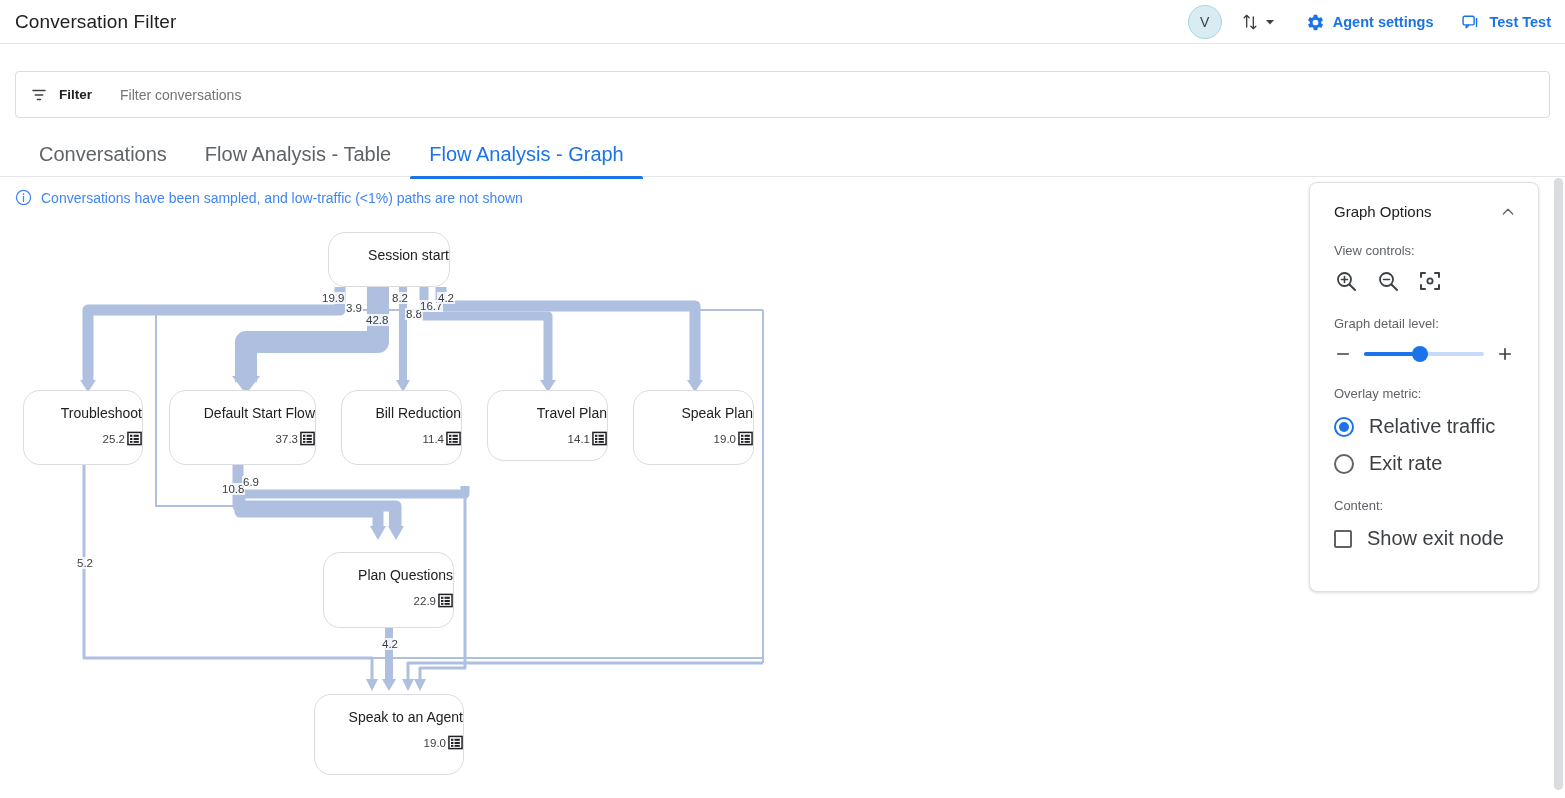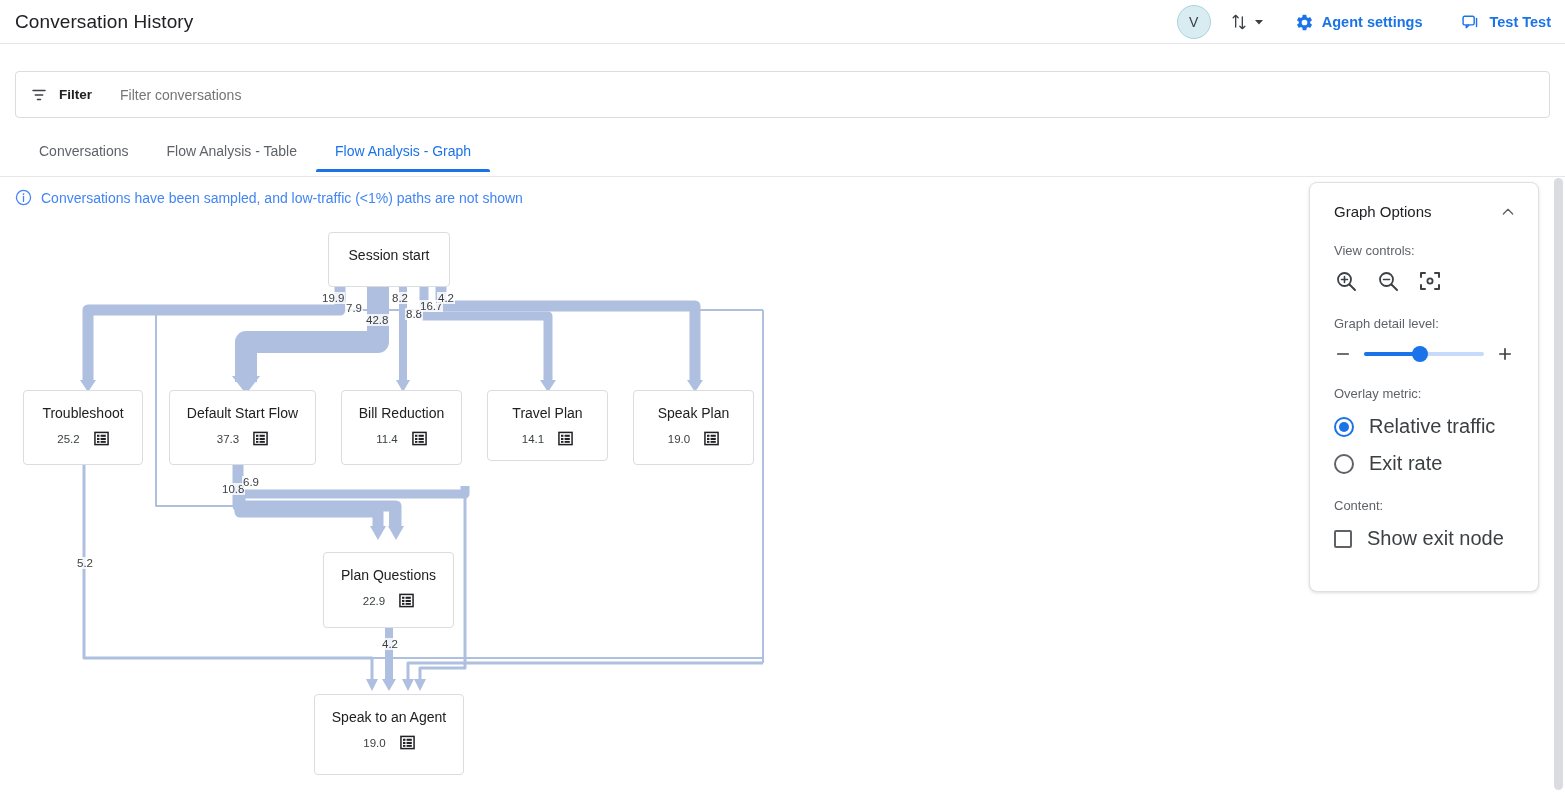--- a/index.html
+++ b/index.html
@@ -29,21 +29,21 @@
   .avatar {
     width:34px; height:34px; border-radius:50%;
     background:#d9ecf2; border:1px solid #a7d4e0;
     display:flex; align-items:center; justify-content:center;
     font-size:14px; color:#3c4043; margin-right:18px;
   }
   .swap-ctl { display:flex; align-items:center; gap:4px; margin-right:30px; cursor:pointer; }
   .hdr-link {
     display:flex; align-items:center; gap:8px;
     color:#1a73e8; font-size:14.5px; font-weight:bold; cursor:pointer;
-    margin-right:39px;
+    margin-right:28px;
   }
   .hdr-link:last-child { margin-right:4px; }
 
   
   .filter-bar {
     position:absolute; left:15px; top:71px; width:1535px; height:47px;
     border:1px solid #dadce0; border-radius:4px; background:#fff;
     display:flex; align-items:center; padding:0 14px;
   }
   .filter-label { font-size:13.5px; font-weight:bold; color:#202124; margin-left:11px; }
@@ -53,21 +53,21 @@
     font-family:"Liberation Sans", sans-serif;
   }
 
   
   .tabs {
     position:absolute; left:0; top:133px; width:1565px; height:44px;
     border-bottom:1px solid #e4e6e9; display:flex; align-items:flex-start;
     padding-left:20px;
   }
   .tab {
-    font-size:14px; color:#5f6368; padding:10px 19px 12px 19px;
+    font-size:20px; color:#5f6368; padding:10px 19px 12px 19px;
     cursor:pointer; position:relative; white-space:nowrap;
   }
   .tab.active { color:#1a73e8; }
   .tab.active:after {
     content:""; position:absolute; left:0; right:0; bottom:-1px; height:3px;
     background:#1a73e8; border-radius:2px 2px 0 0;
   }
 
   
   .notice {
@@ -77,25 +77,25 @@
   }
   .info-icon { width:17px; height:17px; flex:0 0 17px; }
 
   
   .graph-area {
     position:absolute; left:0; top:176px; width:1535px; height:622px;
     overflow:hidden;
   }
   .node {
     position:absolute; background:#fff; border:1px solid #dadce0;
-    border-radius:4px; display:flex; flex-direction:column;
-    align-items:center; z-index:5;
+    border-radius:17px; display:flex; flex-direction:column;
+    align-items:flex-end; z-index:5;
   }
   .node-title { font-size:14px; color:#202124; margin-top:14px; white-space:nowrap; }
-  .node-metric { display:flex; align-items:center; gap:14px; margin-top:10px; }
+  .node-metric { display:flex; align-items:center; gap:2px; margin-top:10px; }
   .node-value { font-size:11.5px; color:#3c4043; }
   .tbl-icon { width:15px; height:15px; display:block; }
 
   .edge-label {
     position:absolute; font-size:11.5px; color:#3c4043;
     background:rgba(255,255,255,.82); padding:0 1px; z-index:6; white-space:nowrap;
   }
 
   
   .options-panel {
@@ -139,21 +139,21 @@
   .scrollbar-thumb {
     position:absolute; right:2px; top:178px; width:9px; height:612px;
     background:#dadce0; border-radius:5px; z-index:31; cursor:pointer;
   }
   svg { display:block; }
 </style>
 </head>
 <body>
 
 <div class="header">
-  <div class="page-title">Conversation History</div>
+  <div class="page-title">Conversation Filter</div>
   <div class="header-right">
 
     <div class="avatar">
       <span>V</span>
     </div>
 
     <div class="swap-ctl">
       <svg width="20" height="20" viewBox="0 0 24 24">
         <path d="M8 4v14M8 4l-3 3M8 4l3 3" stroke="#3c4043" stroke-width="1.6" fill="none" stroke-linecap="round"></path>
         <path d="M16 20V6M16 20l3-3M16 20l-3-3" stroke="#3c4043" stroke-width="1.6" fill="none" stroke-linecap="round"></path>
@@ -369,21 +369,21 @@
         <rect x="3.2" y="7.4" width="2.6" height="2.2" fill="#202124"></rect>
         <rect x="3.2" y="10.6" width="2.6" height="2" fill="#202124"></rect>
         <rect x="7" y="4" width="5.6" height="2.2" fill="#202124"></rect>
         <rect x="7" y="7.4" width="5.6" height="2.2" fill="#202124"></rect>
         <rect x="7" y="10.6" width="5.6" height="2" fill="#202124"></rect>
       </svg>
     </div>
   </div>
 
   <div class="edge-label" style="left:321px; top:116px;">19.9</div>
-  <div class="edge-label" style="left:345px; top:126px;">7.9</div>
+  <div class="edge-label" style="left:345px; top:126px;">3.9</div>
   <div class="edge-label" style="left:365px; top:138px;">42.8</div>
   <div class="edge-label" style="left:391px; top:116px;">8.2</div>
   <div class="edge-label" style="left:405px; top:132px;">8.8</div>
   <div class="edge-label" style="left:419px; top:124px;">16.7</div>
   <div class="edge-label" style="left:437px; top:116px;">4.2</div>
   <div class="edge-label" style="left:221px; top:307px;">10.8</div>
   <div class="edge-label" style="left:242px; top:300px;">6.9</div>
   <div class="edge-label" style="left:76px;  top:381px;">5.2</div>
   <div class="edge-label" style="left:381px; top:462px;">4.2</div>
 

